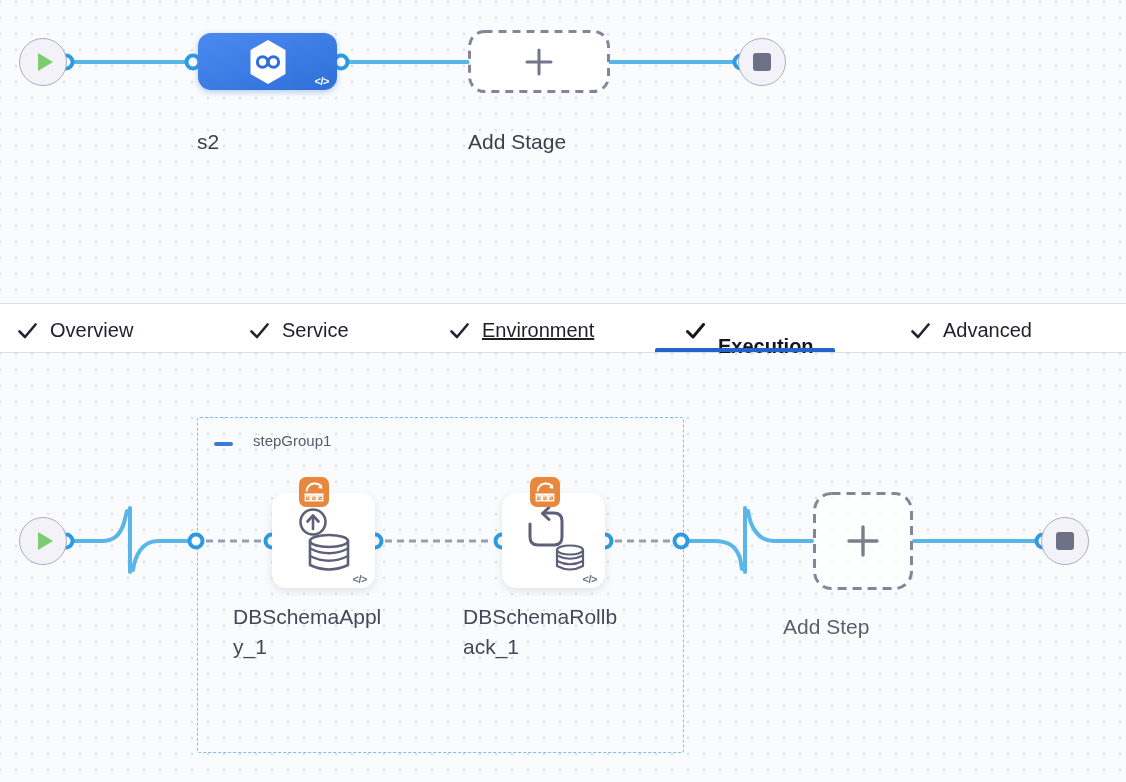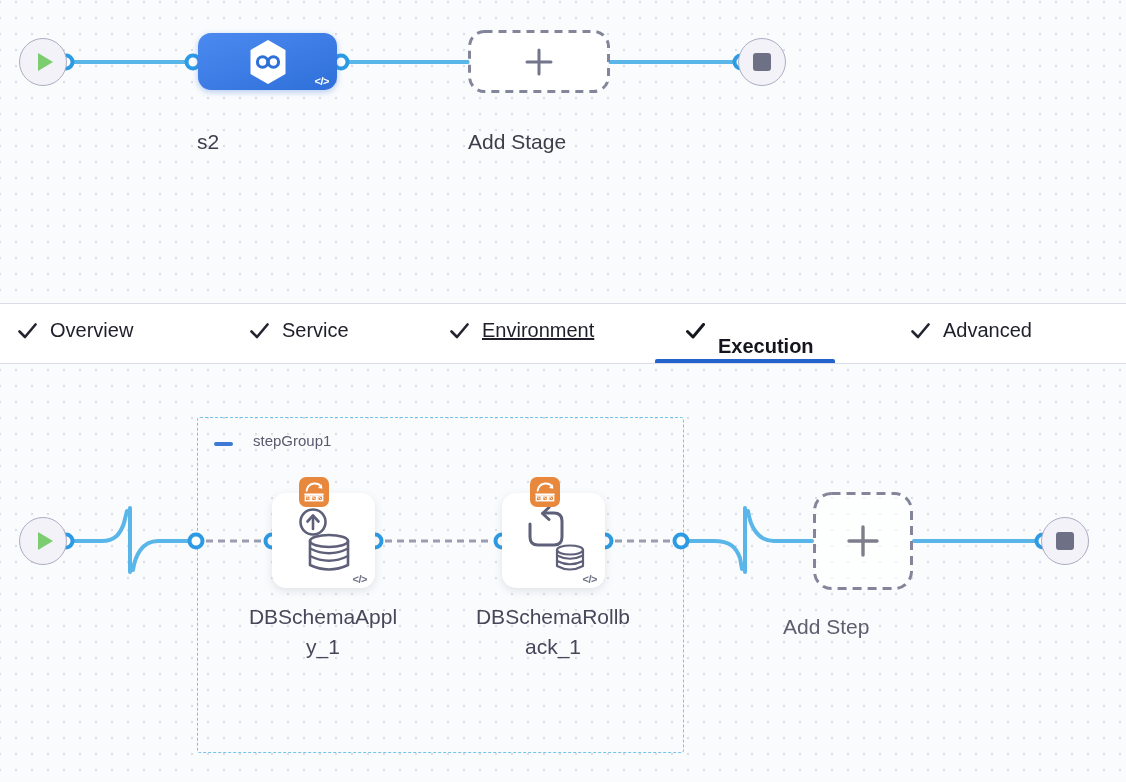--- a/index.html
+++ b/index.html
@@ -48,21 +48,21 @@
   .add-box { position:absolute; z-index:3; }
   .add-box svg.frame { position:absolute; left:0; top:0; }
   .add-box .plus { position:absolute; left:50%; top:50%; transform:translate(-50%,-50%); }
 
   .node-label {
     position:absolute; text-align:left; font-size:21px; color:#3c3e4b; z-index:3;
   }
   .node-label.gray { color:#5d5f6e; }
 
   .tabbar {
-    position:absolute; left:0; top:303px; width:1126px; height:61px;
+    position:absolute; left:0; top:303px; width:1126px; height:50px;
     background:#ffffff; border-top:1px solid #dcdde6; border-bottom:1px solid #dcdde6;
     z-index:5;
   }
   .tab {
     position:absolute; top:0; height:53px;
     display:flex; align-items:center; gap:13px;
     font-size:20px; color:#1e1f29; cursor:pointer;
   }
   .tab.active span { font-weight:bold; color:#14151d;margin-top:32px; }
   .tab-underline {
@@ -86,21 +86,21 @@
     position:absolute; top:493px; width:103px; height:95px;
     background:#ffffff; border-radius:14px; z-index:3;
     box-shadow:0 3px 8px rgba(96,97,112,0.16);
   }
   .step-badge {
     position:absolute; top:477px; width:30px; height:30px;
     background:#e8883d; border-radius:7px; z-index:4;
     display:flex; align-items:center; justify-content:center;
   }
   .step-label {
-    position:absolute; top:602px; width:180px; text-align:center;
+    position:absolute; top:602px; width:180px; 
     font-size:21px; line-height:30px; color:#46485a; z-index:3;
   }
   .step-label span { display:block; }
 </style>
 </head>
 <body>
 
 <div class="canvas">
 
   <svg class="edges edges-top" width="1126" height="303">

